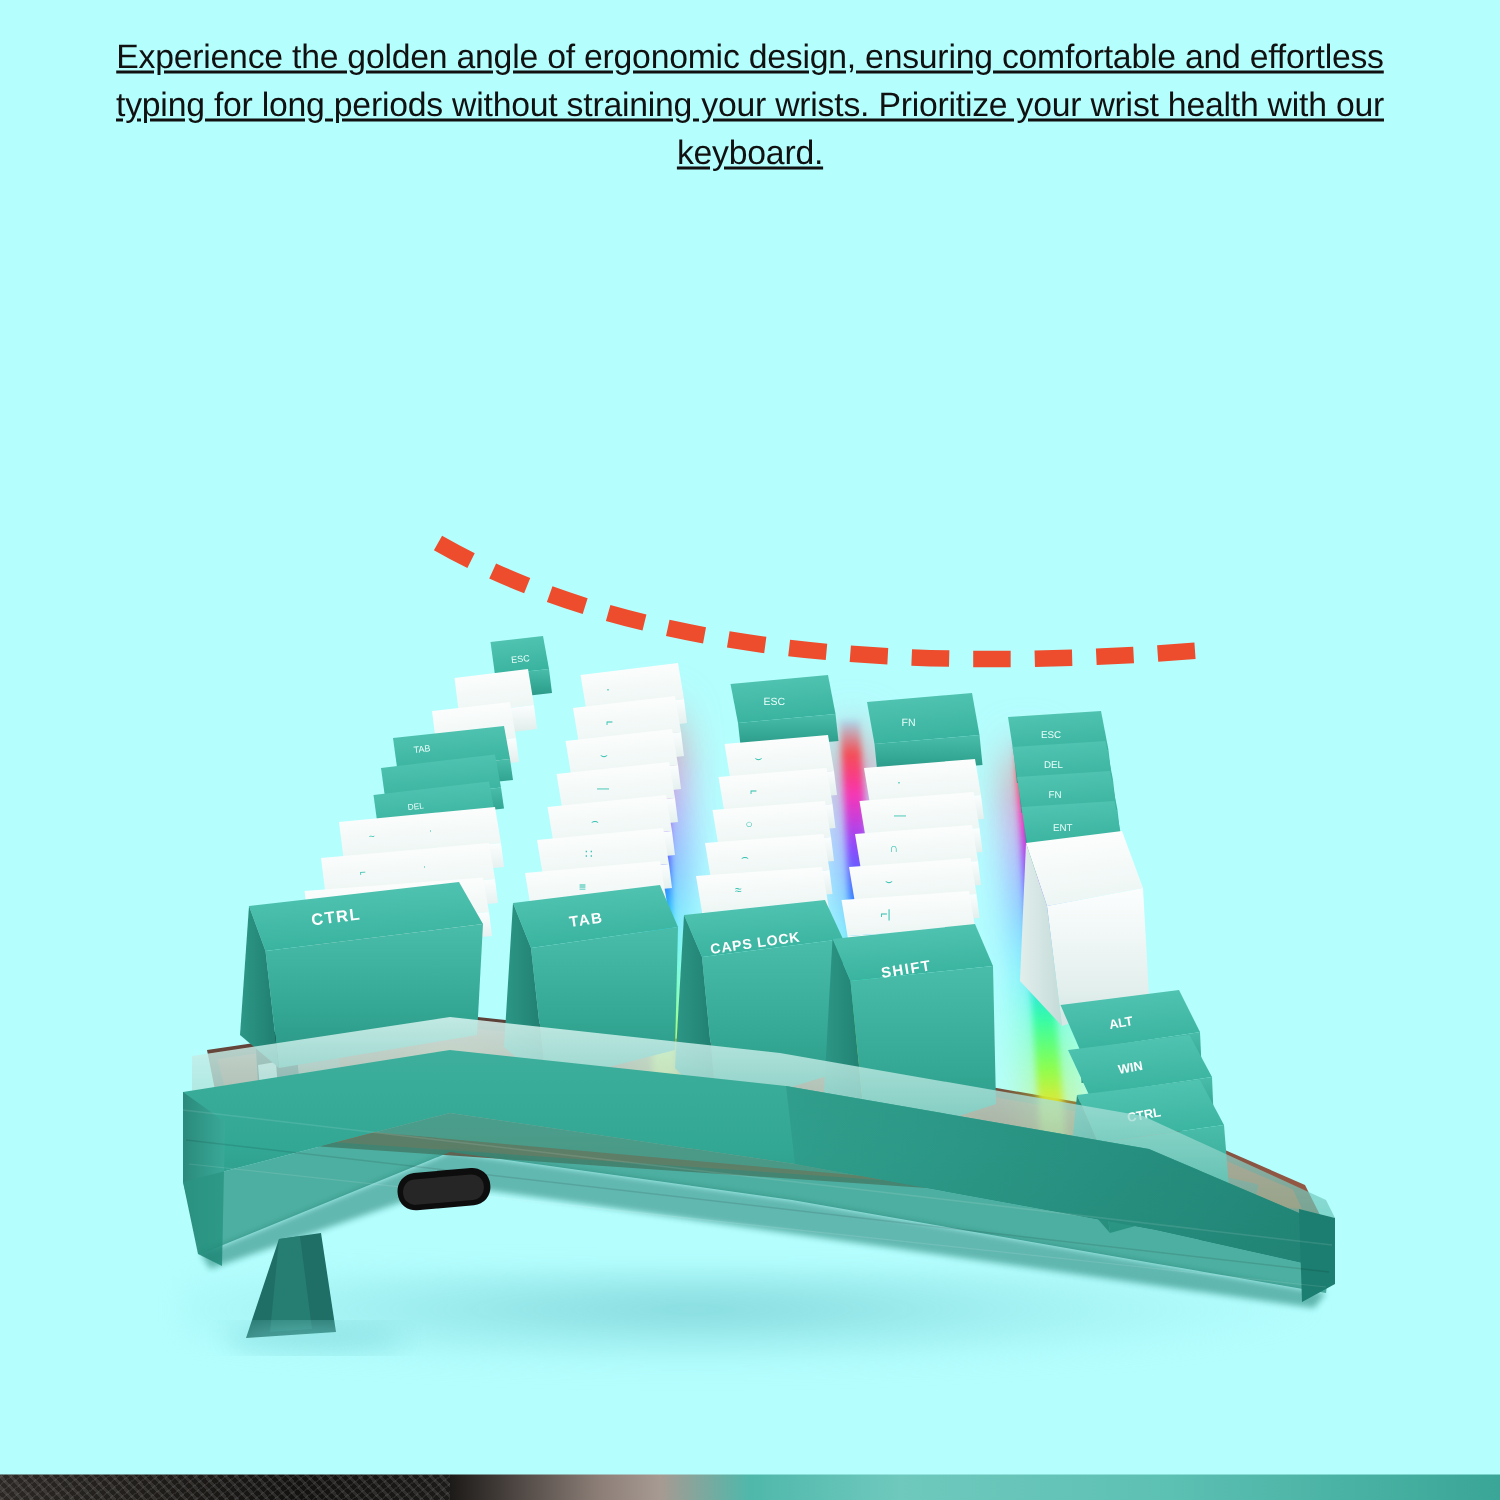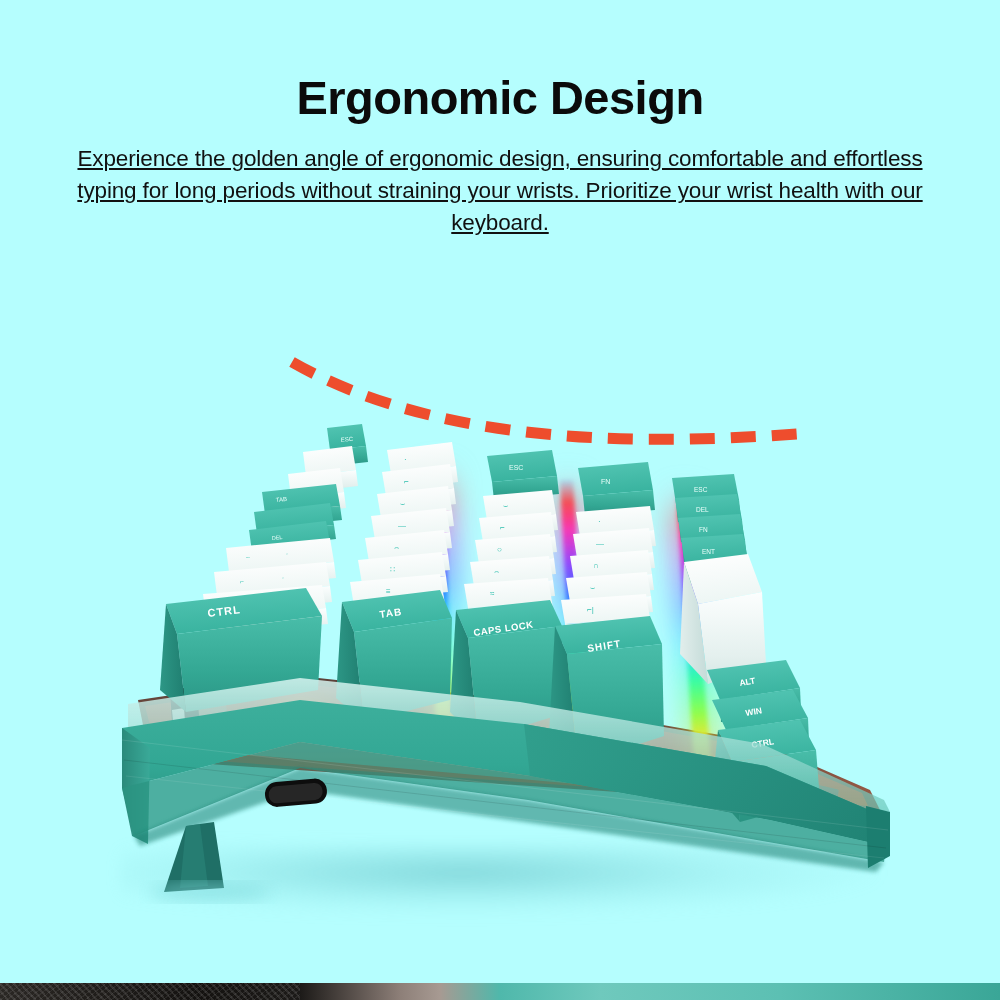--- a/index.html
+++ b/index.html
@@ -51,21 +51,20 @@
   #kb-shadow{
     position:absolute; left:120px; top:845px; width:760px; height:70px;
     background:radial-gradient(ellipse at 45% 40%, rgba(96,190,195,.55) 0%, rgba(140,225,228,.30) 45%, rgba(181,254,254,0) 72%);
     filter:blur(7px);
   }
 </style>
 </head>
 <body style="background: rgb(181, 254, 254);">
 
 <div id="banner">
-  <h1 id="title">Ergonomic Design</h1>
   <p id="subtitle">Experience the golden angle of ergonomic design, ensuring comfortable and effortless typing for long periods without straining your wrists. Prioritize your wrist health with our keyboard.</p>
 </div>
 
 <svg id="arc" viewBox="0 0 560 110">
   <path d="M22,22 C150,95 330,110 538,93" fill="none" stroke="#EE4D2D" stroke-width="11" stroke-linecap="butt" stroke-dasharray="25 16"></path>
 </svg>
 
 <div id="kb-shadow"></div>
 
 <svg id="kb-scene" viewBox="0 0 1000 1000">

